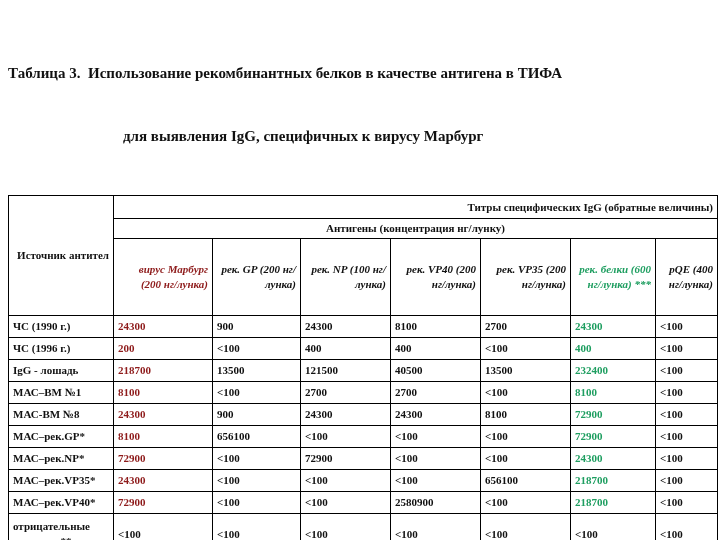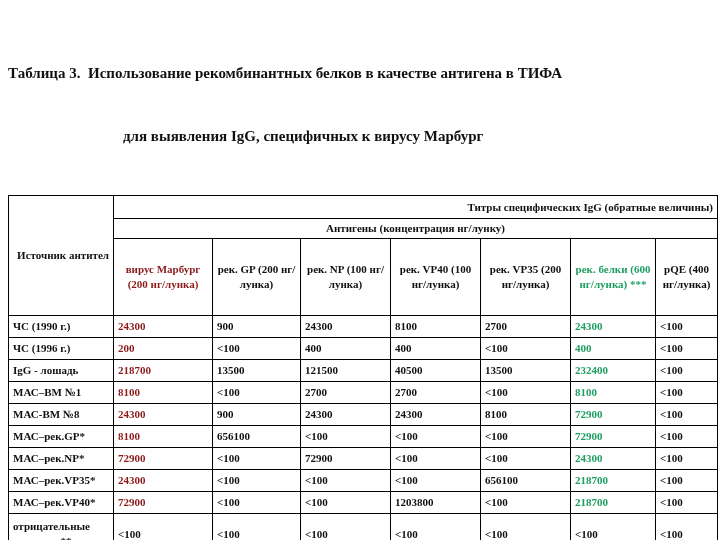--- a/index.html
+++ b/index.html
@@ -17,21 +17,21 @@
   
   table.t{
     border-collapse:collapse;table-layout:fixed;
     margin-left:8px;width:709px;
     font-size:11px;line-height:1.35;
   }
   table.t td{border:1px solid #000;padding:1px 4px;vertical-align:middle;overflow:hidden;}
   table.t{border:1.5px solid #000;}
   .gh{text-align:right;height:20px;}
   .sgh{text-align:center;height:17px;}
-  .colh{height:74px;text-align:center;}
+  .colh{height:74px;text-align:right;font-style:italic;}
   .corner{vertical-align:middle;text-align:right;}
   .drow td{height:19px;}
   .lastrow td{height:38px;}
   .c-red{color:#8e1b1b;}
   .c-green{color:#1e9e60;}
 </style>
 </head>
 <body>
 
 <div class="page">
@@ -57,21 +57,21 @@
         <td rowspan="3" class="corner">Источник антител</td>
         <td colspan="7" class="gh">Титры специфических IgG (обратные величины)</td>
       </tr>
       <tr>
         <td colspan="7" class="sgh">Антигены (концентрация нг/лунку)</td>
       </tr>
       <tr>
         <td class="colh c-red">вирус Марбург (200 нг/лунка)</td>
         <td class="colh">рек. GP (200 нг/лунка)</td>
         <td class="colh">рек. NP (100 нг/лунка)</td>
-        <td class="colh">рек. VP40 (100 нг/лунка)</td>
+        <td class="colh">рек. VP40 (200 нг/лунка)</td>
         <td class="colh">рек. VP35 (200 нг/лунка)</td>
         <td class="colh c-green">рек. белки (600 нг/лунка) ***</td>
         <td class="colh">pQE (400 нг/лунка)</td>
       </tr>
 
       <tr class="drow">
         <td>ЧС (1990 г.)</td>
         <td class="c-red">24300</td>
         <td>900</td>
         <td>24300</td>
@@ -148,21 +148,21 @@
         <td>&lt;100</td>
         <td>656100</td>
         <td class="c-green">218700</td>
         <td>&lt;100</td>
       </tr>
       <tr class="drow">
         <td>МАС–рек.VP40*</td>
         <td class="c-red">72900</td>
         <td>&lt;100</td>
         <td>&lt;100</td>
-        <td>1203800</td>
+        <td>2580900</td>
         <td>&lt;100</td>
         <td class="c-green">218700</td>
         <td>&lt;100</td>
       </tr>
       <tr class="lastrow">
         <td>отрицательные контроли**</td>
         <td>&lt;100</td>
         <td>&lt;100</td>
         <td>&lt;100</td>
         <td>&lt;100</td>

